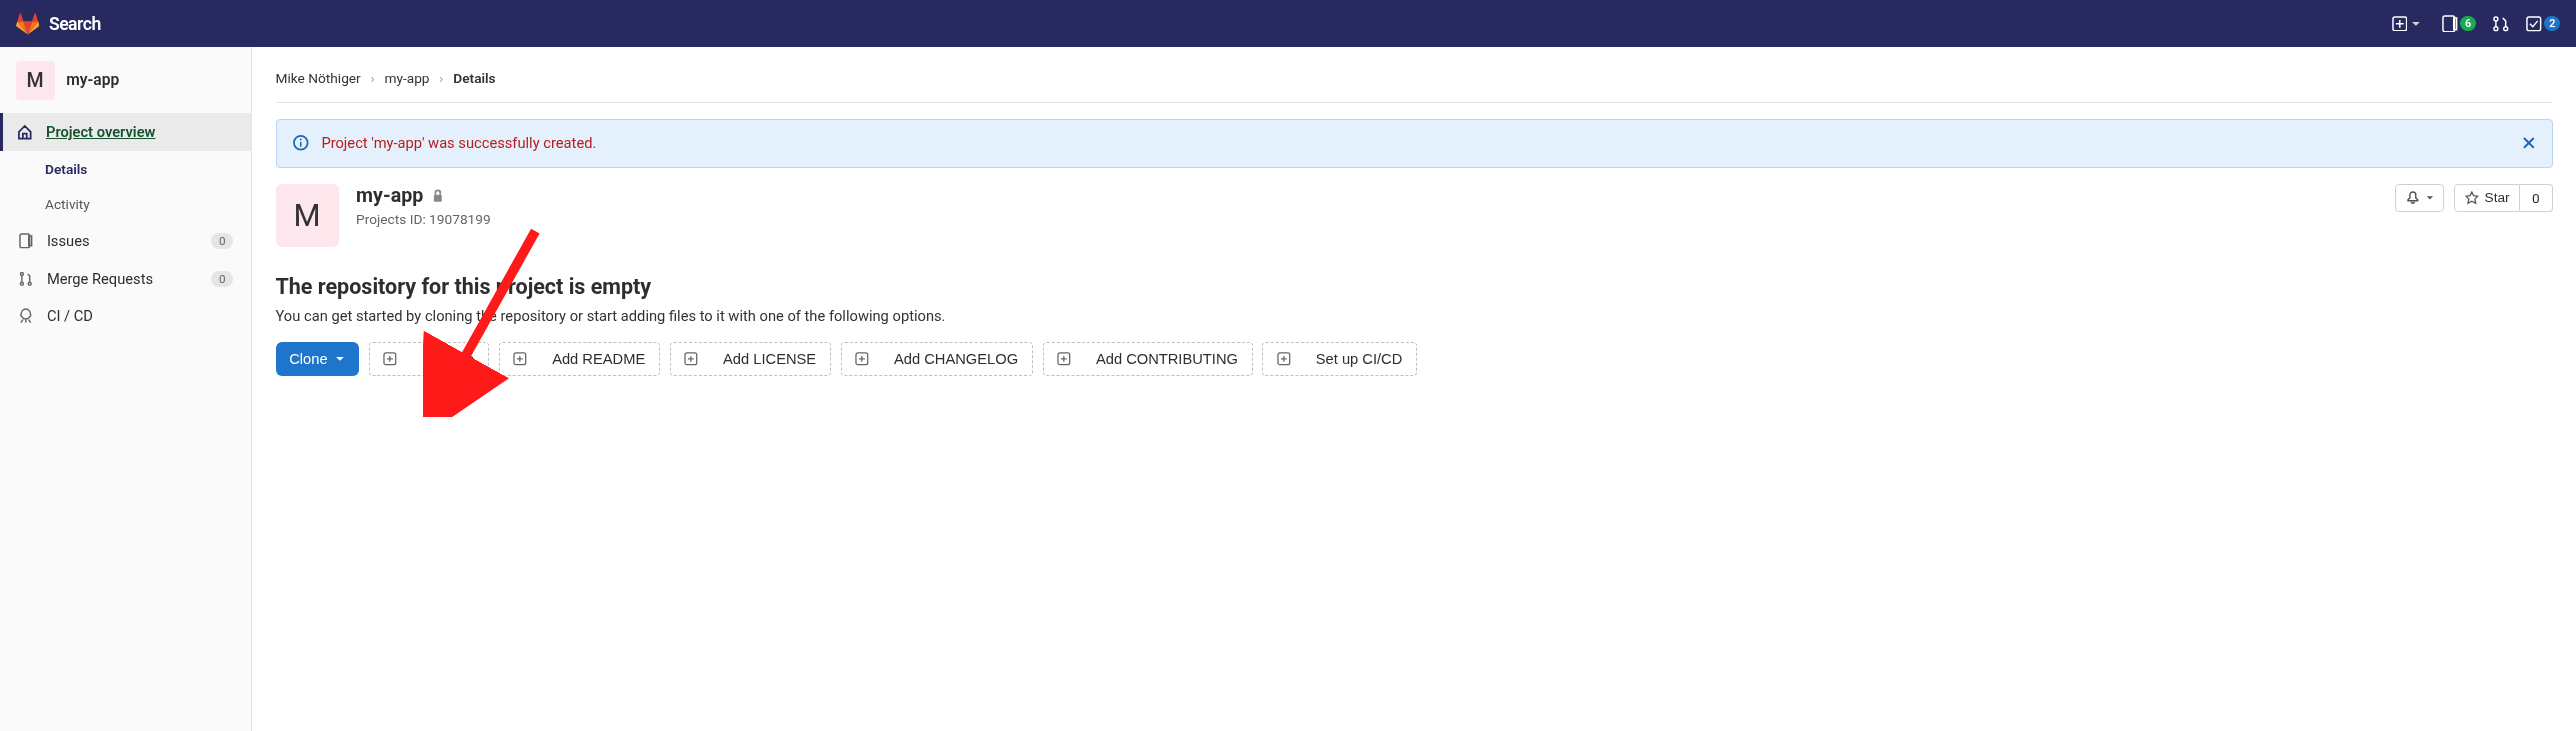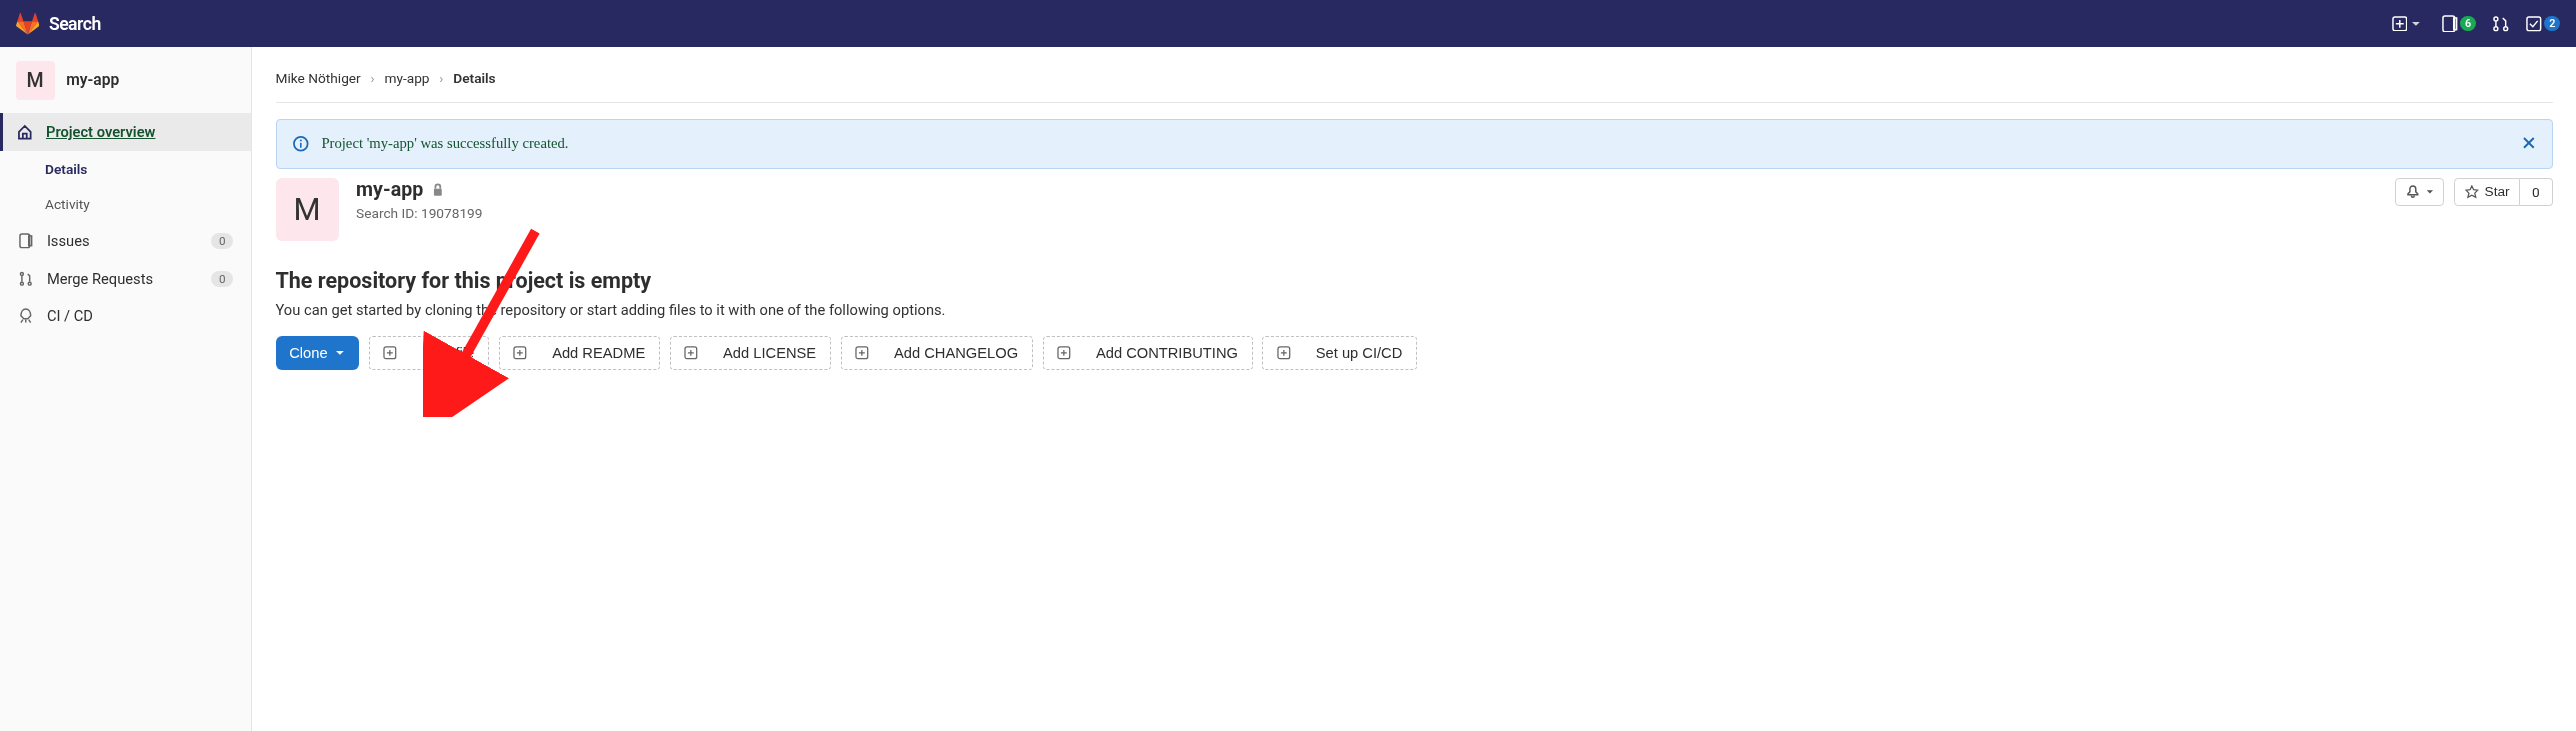--- a/index.html
+++ b/index.html
@@ -93,21 +93,21 @@
       border-bottom: 1px solid #e5e5e5; margin-bottom: 15.6px;
     }
     .breadcrumb-sep { color: #999; }
     .breadcrumb-item { cursor: pointer; }
     .breadcrumb-item.current { font-weight: 600; }
 
     .alert {
       background: #e4f0fb; border: 1px solid #b8d6f4;
       border-radius: 3.9px; padding: 13.7px 15.6px;
       display: flex; align-items: center; gap: 11.7px;
-      margin-bottom: 9px; color: #14532d; font-size: 14.7px; font-family: Liberation Serif, serif;
+      margin-bottom: 16px; color: #b91c1c; font-size: 14.7px;
     }
     .alert-close { margin-left: auto; cursor: pointer; color: #1b69b6; font-size: 17.6px; }
 
     .project-header { display: flex; align-items: flex-start; gap: 17.6px; margin-bottom: 27px; }
     .project-avatar-large {
       width: 63px; height: 63px; background: #fde7ec; border-radius: 5.9px;
       display: flex; align-items: center; justify-content: center;
       font-size: 31px; color: #333;
     }
     .project-title-row { display: flex; align-items: center; gap: 7.8px; }
@@ -296,21 +296,21 @@
         <div class="project-title-row">
           <span class="project-title">my-app</span>
           <span class="icon-svg">
               <svg width="13.7" height="13.7" viewBox="0 0 14 14">
                 <rect x="3" y="6" width="8" height="7" rx="1" fill="#888"></rect>
                 <path fill="none" stroke="#888" stroke-width="1.8" d="M4.5 6V4a2.5 2.5 0 015 0v2"></path>
               </svg>
             </span>
         </div>
         <div class="project-id">
-          <span>Search ID:</span>
+          <span>Projects ID:</span>
           <span>19078199</span>
         </div>
       </div>
       <div class="project-actions">
         <button class="btn-outline">
           <span class="icon-svg">
               <svg width="13.7" height="13.7" viewBox="0 0 14 14">
                 <path fill="none" stroke="#555" stroke-width="1.5" d="M7 1a3 3 0 013 3v3l2 2v1H2v-1l2-2V4a3 3 0 013-3zM5.5 11a1.5 1.5 0 003 0"></path>
               </svg>
             </span>

